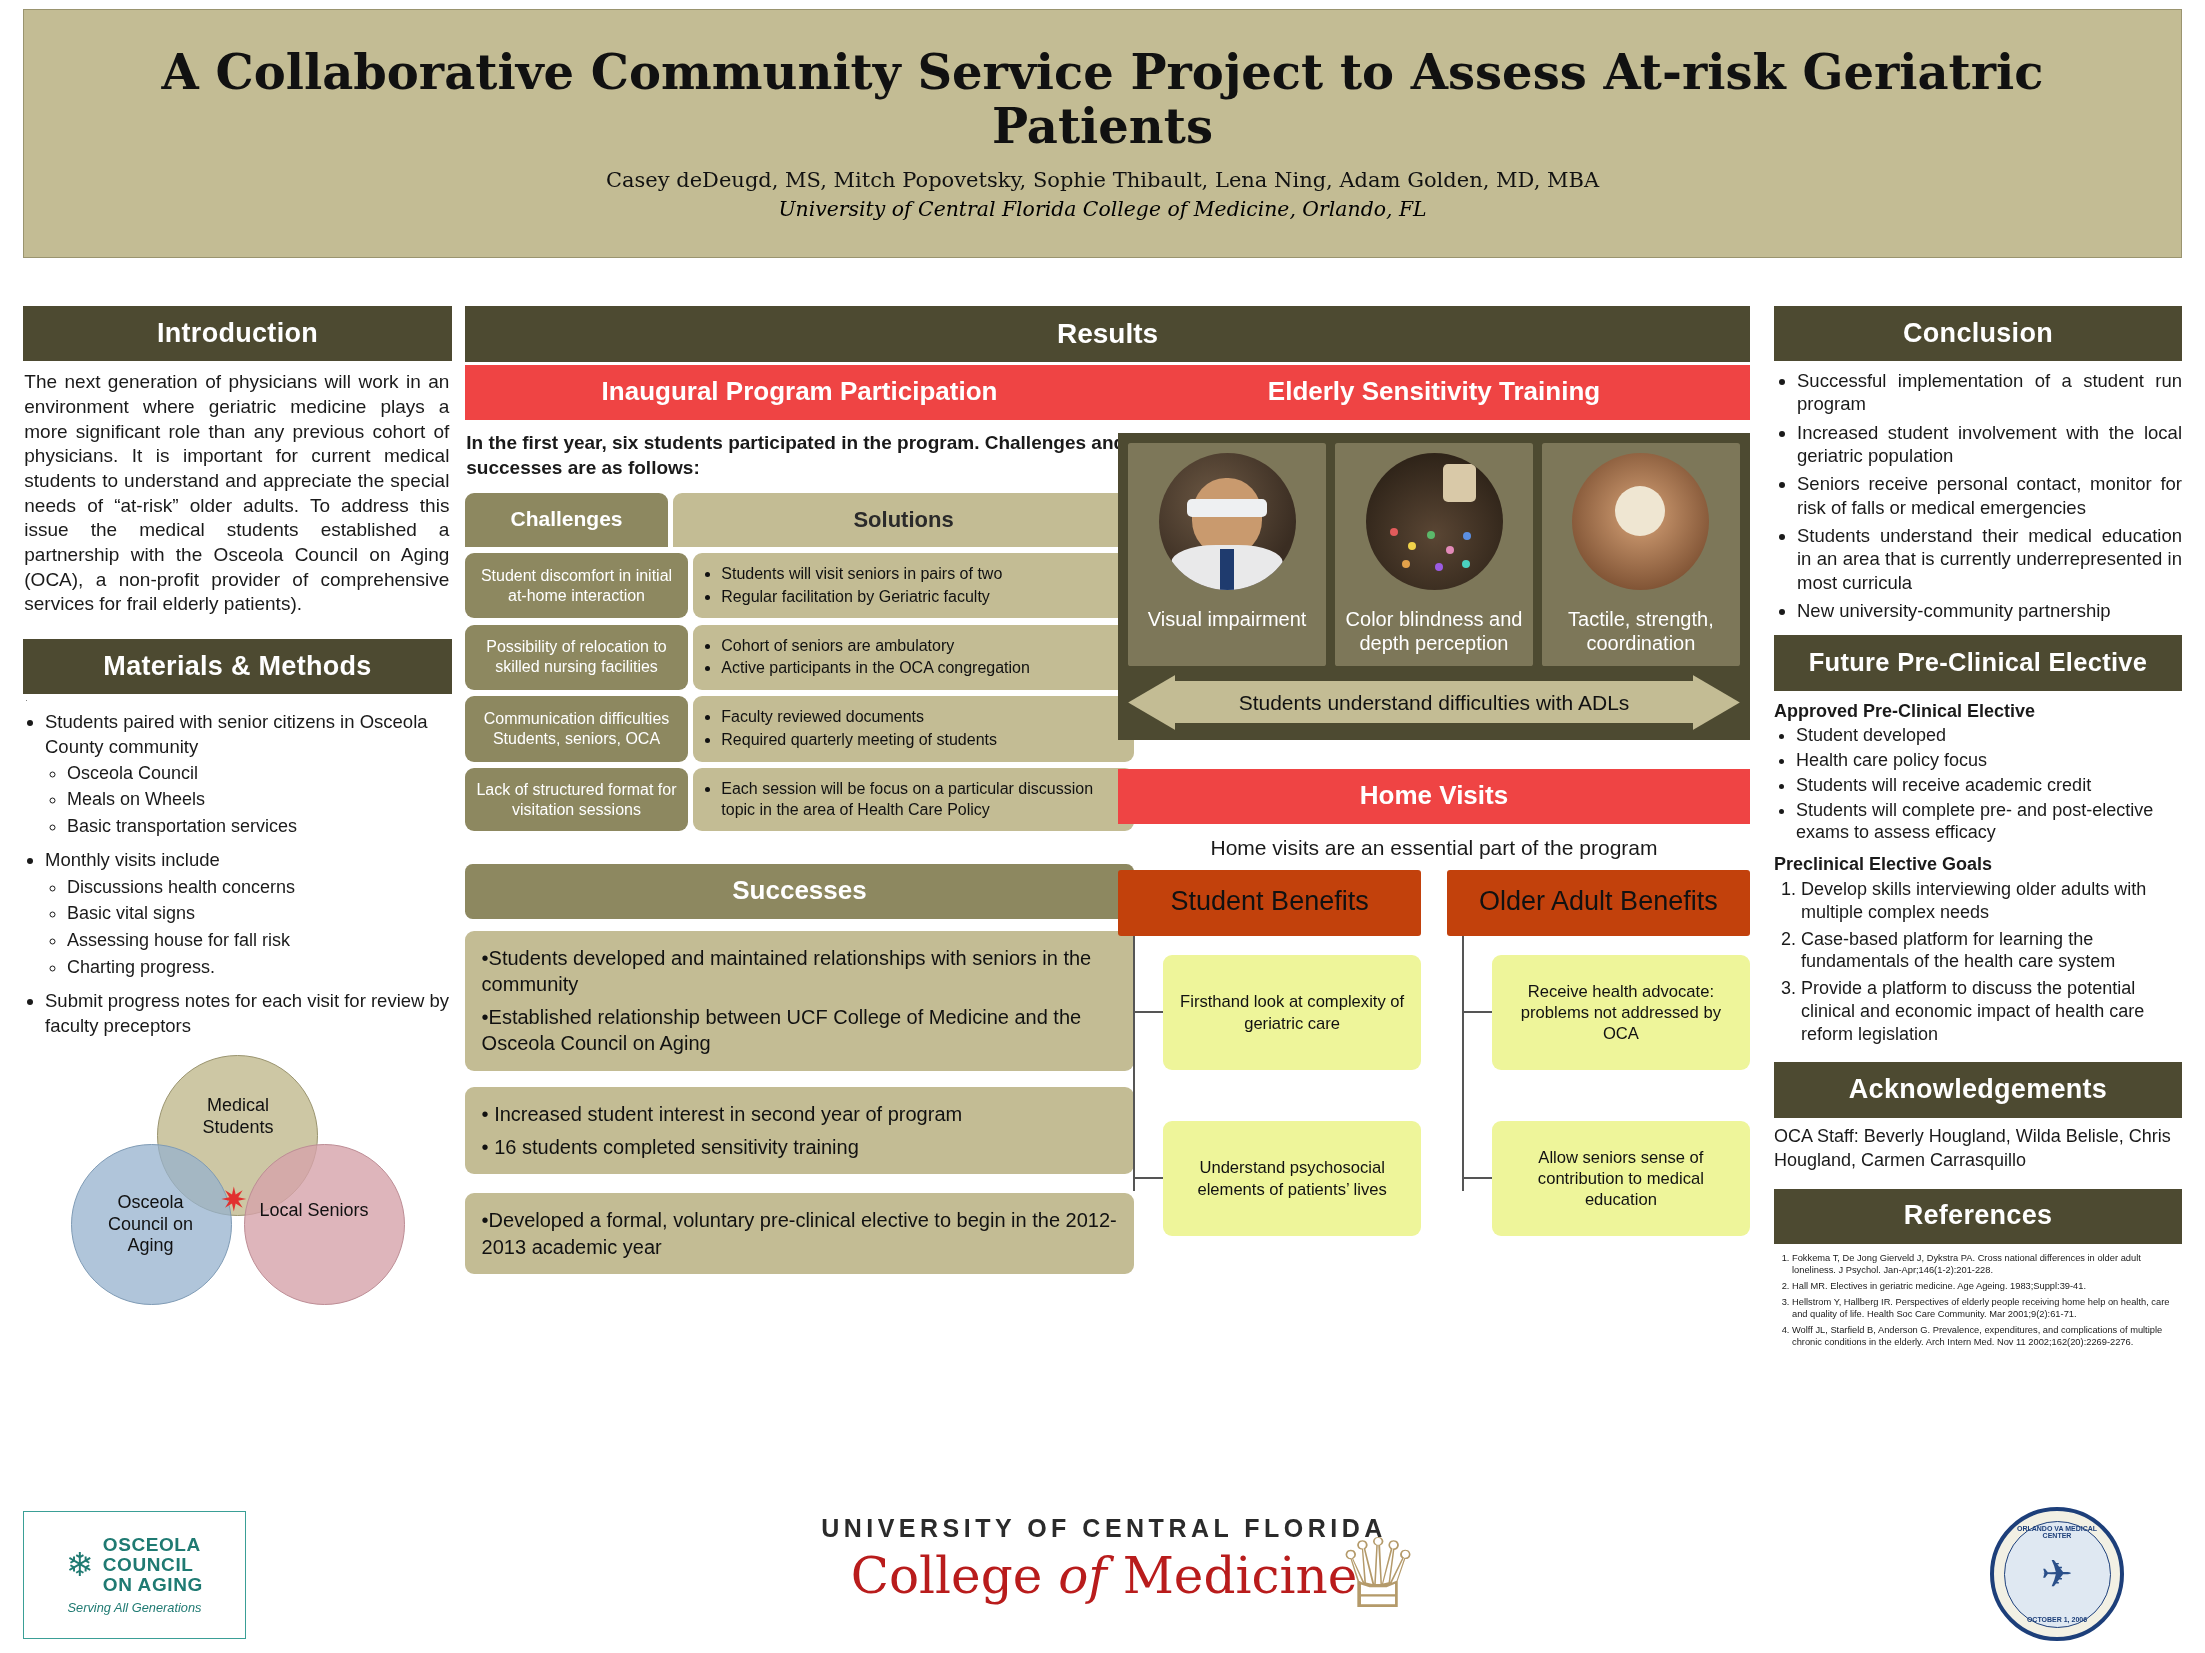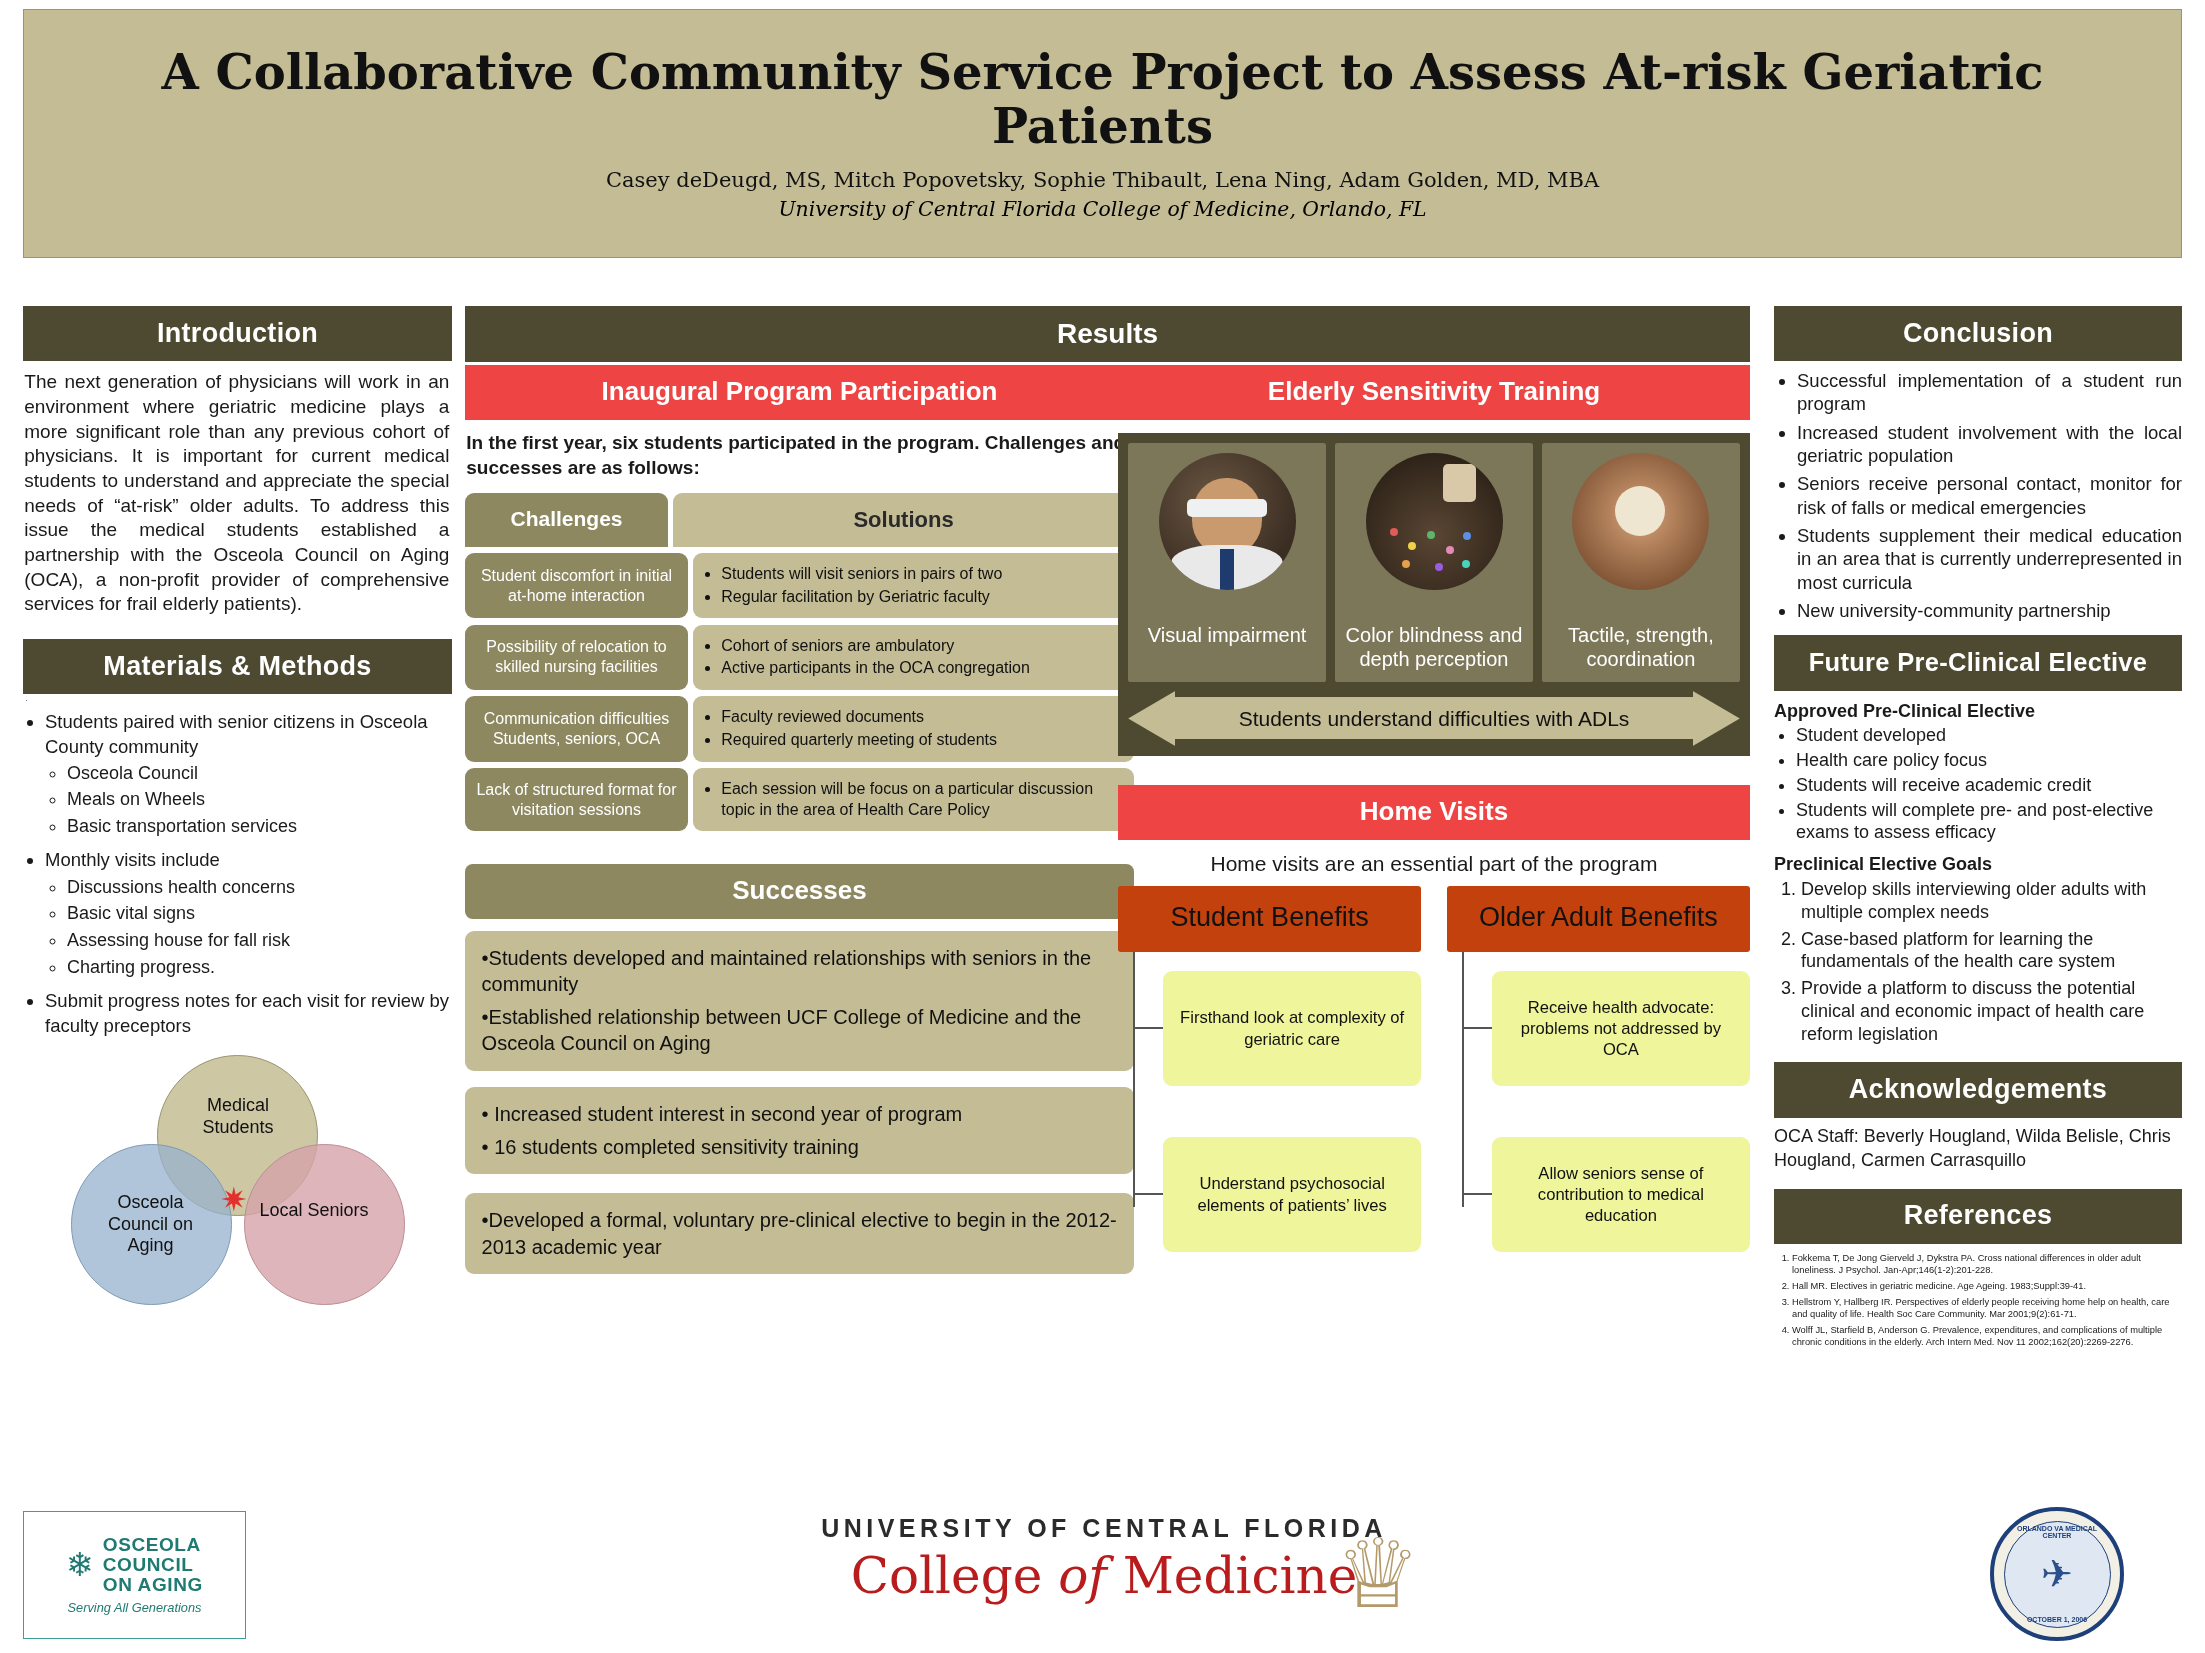--- a/index.html
+++ b/index.html
@@ -95,21 +95,21 @@
     font-size:20px; line-height:1.32; color:#111;
   }
   .success-box p { margin:0 0 6.4px 0; }
   .success-box p:last-child { margin-bottom:0; }
 
   
   .est-wrap { background:#4d4a31; padding:10.2px; margin-top:12.8px; }
   .est-cards { display:flex; gap:9px; }
   .est-card {
     flex:1; background:#7d7759; border-radius:2.6px; padding:10.2px 6.4px 11.5px;
-    display:flex; flex-direction:column; align-items:center;gap:16px;
+    display:flex; flex-direction:column; align-items:center;
   }
   .circle-photo { width:137px; height:137px; border-radius:50%; overflow:hidden; position:relative; }
   .est-cap { color:#fff; font-size:20px; line-height:1.2; text-align:center; margin-top:16.6px; }
   .arrow-band { margin-top:9px; position:relative; height:55px; }
   .arrow-band .abg {
     position:absolute; left:45px; right:45px; top:6.4px; height:42px; background:#c3bc94;
   }
   .arrow-band .ltip, .arrow-band .rtip {
     position:absolute; top:0; width:47px; height:55px; background:#c3bc94;
   }
@@ -405,21 +405,21 @@
     </div>
   </div>
 
   <div class="col-right">
     <div class="bar">Conclusion</div>
     <div class="concl">
       <ul>
         <li>Successful implementation of a student run program</li>
         <li>Increased student involvement with the local geriatric population</li>
         <li>Seniors receive personal contact, monitor for risk of falls or medical emergencies</li>
-        <li>Students supplement their medical education in an area that is currently underrepresented in most curricula</li>
+        <li>Students understand their medical education in an area that is currently underrepresented in most curricula</li>
         <li>New university-community partnership</li>
       </ul>
     </div>
 
     <div class="bar" style="margin-top:12.8px; font-size:25.5px; line-height:1.22;">Future Pre-Clinical Elective</div>
     <div class="sub-h">Approved Pre-Clinical Elective</div>
     <ul class="fp-list">
       <li>Student developed</li>
       <li>Health care policy focus</li>
       <li>Students will receive academic credit</li>

